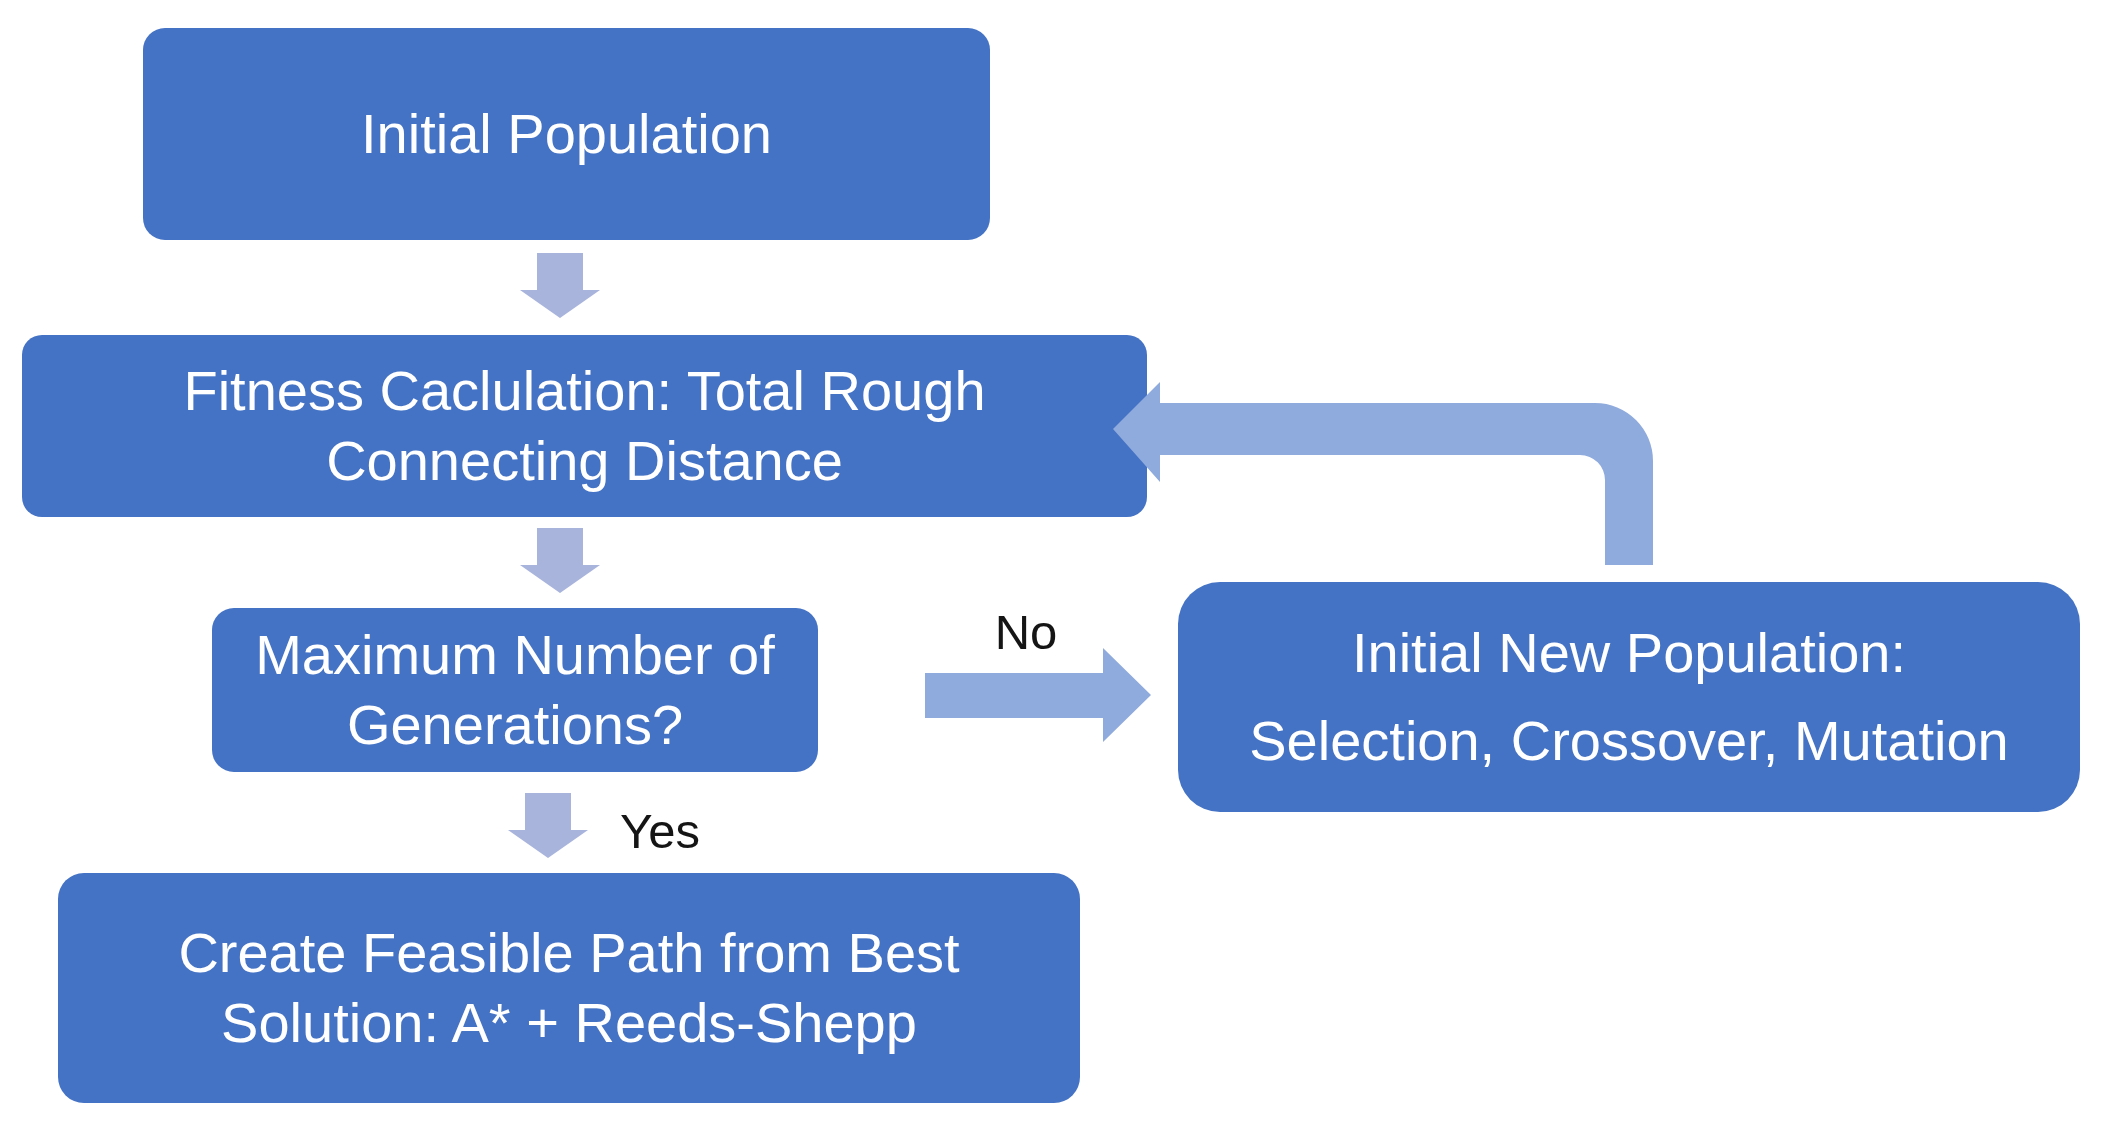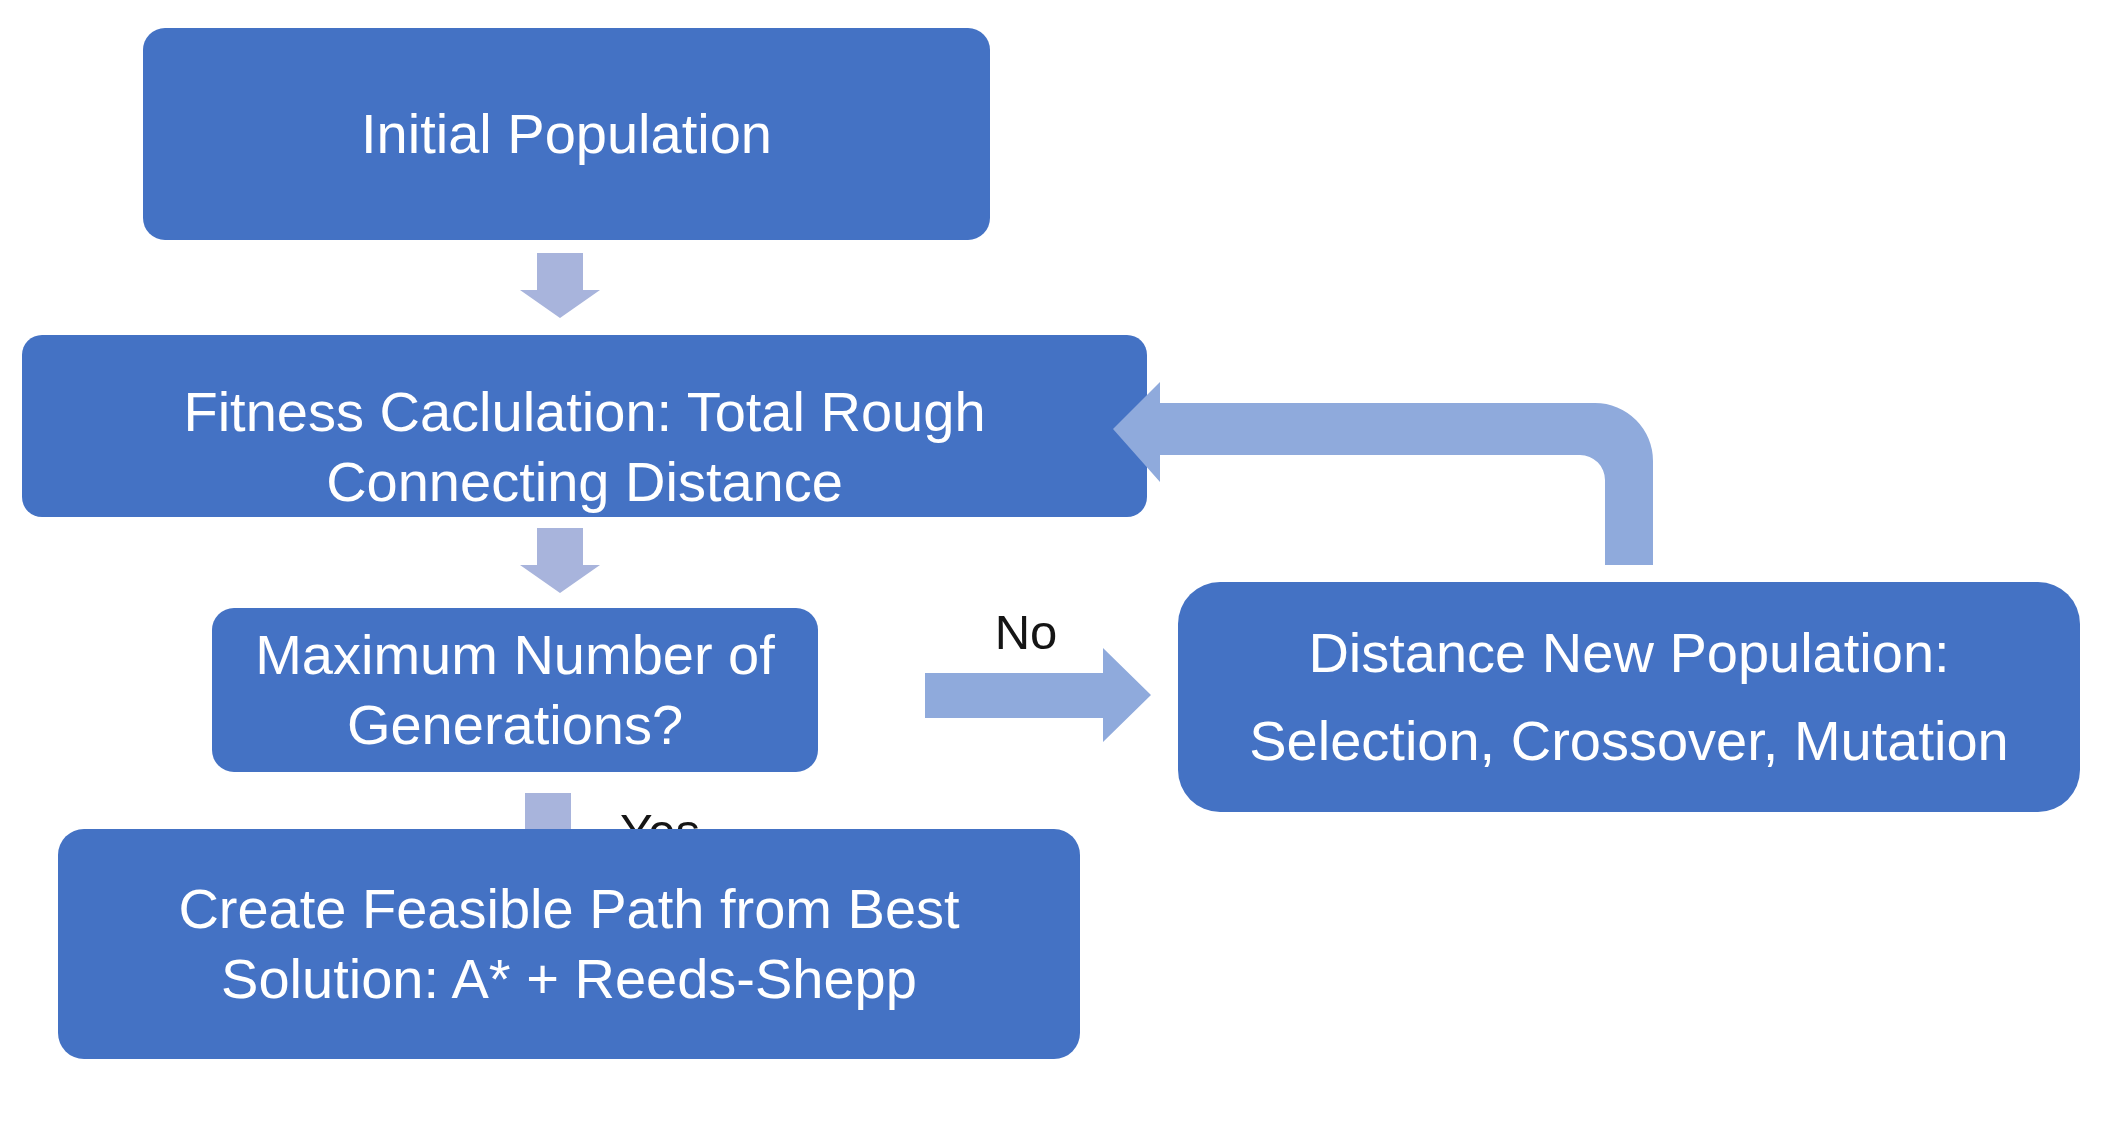--- a/index.html
+++ b/index.html
@@ -19,24 +19,24 @@
     flex-direction:column;
     align-items:center;
     justify-content:center;
     text-align:center;
     font-size:56px;
     line-height:70px;
     font-weight:400;
   }
   .node .nl{white-space:nowrap;}
   .node-initial {left:143px; top:28px;  width:847px;  height:212px; border-radius:22px;}
-  .node-fitness {left:22px;  top:335px; width:1125px; height:182px; border-radius:20px;justify-content:flex-end;}
+  .node-fitness {left:22px;  top:335px; width:1125px; height:182px; border-radius:20px;}
   .node-max     {left:212px; top:608px; width:606px;  height:164px; border-radius:22px;}
   .node-generate{left:1178px;top:582px; width:902px;  height:230px; border-radius:42px; line-height:88px;}
-  .node-create  {left:58px;  top:829px; width:1022px; height:230px; border-radius:26px;}
+  .node-create  {left:58px;  top:873px; width:1022px; height:230px; border-radius:26px;}
   .arr{position:absolute;display:block;}
   .arr-down-1{left:520px; top:253px;}
   .arr-down-2{left:520px; top:528px;}
   .arr-down-3{left:508px; top:793px;}
   .arr-no    {left:925px; top:648px;}
   .arr-return{left:1105px;top:375px;}
   .edge-label{
     position:absolute;
     color:#151515;
     font-size:49px;
@@ -73,21 +73,21 @@
     <div class="nl">Maximum Number of</div>
     <div class="nl">Generations?</div>
   </div>
 
   <div class="edge-label label-no">No</div>
   <svg class="arr arr-no" width="226" height="94" viewBox="0 0 226 94">
     <polygon points="0,25 178,25 178,0 226,47 178,94 178,70 0,70" fill="#8FAADC"></polygon>
   </svg>
 
   <div class="node node-generate">
-    <div class="nl">Distance New Population:</div>
+    <div class="nl">Initial New Population:</div>
     <div class="nl">Selection, Crossover, Mutation</div>
   </div>
 
   <svg class="arr arr-return" width="560" height="195" viewBox="0 0 560 195">
     <path d="M8,54 L55,7 L55,28 L490,28 A58,58 0 0 1 548,86 L548,190 L500,190 L500,105 A25,25 0 0 0 475,80 L55,80 L55,107 Z" fill="#8FAADC"></path>
   </svg>
 
   <svg class="arr arr-down-3" width="80" height="65" viewBox="0 0 80 65">
     <polygon points="17,0 63,0 63,37 80,37 40,65 0,37 17,37" fill="#A8B4DC"></polygon>
   </svg>

